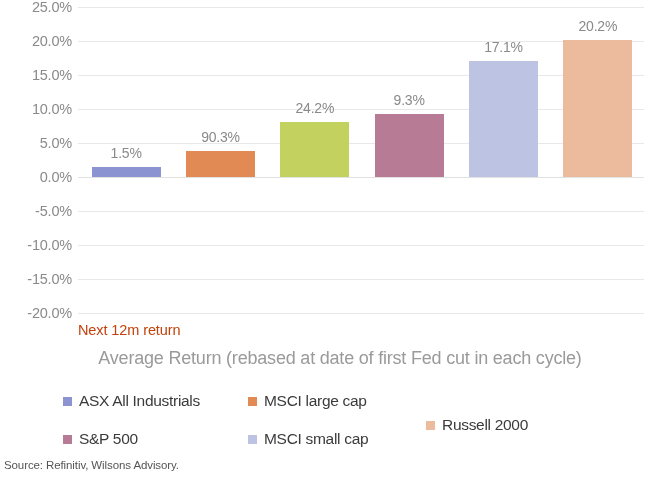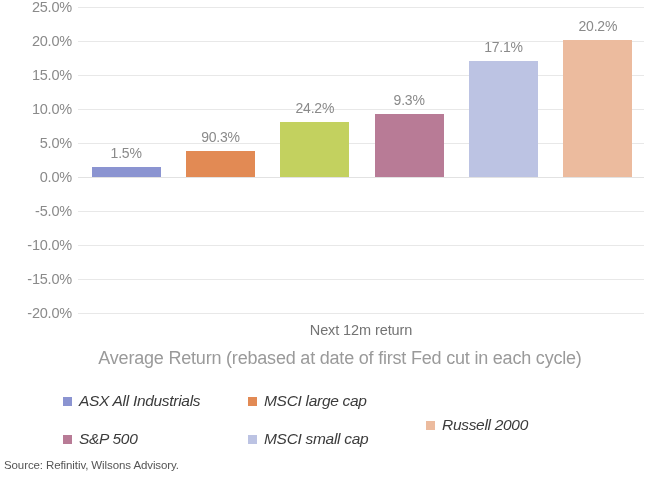--- a/index.html
+++ b/index.html
@@ -80,44 +80,43 @@
     white-space: nowrap;
     letter-spacing: -0.2px;
   }
 
   
   .cat-label {
     position: absolute;
     left: 78px;
     top: 322px;
     width: 566px;
-    text-align: center;
+    text-align: left;
     font-size: 14.5px;
-    color: #737373;
+    color: #c2410c;
     letter-spacing: -0.1px;
   }
   .axis-title {
     position: absolute;
     left: 40px;
     top: 348px;
     width: 600px;
     text-align: center;
     font-size: 18px;
     color: #9a9a9a;
     letter-spacing: -0.2px;
   }
 
   
   .legend {
     position: absolute;
     left: 0;
     top: 392px;
     width: 650px;
     height: 62px;
-    font-style: italic;
   }
   .legend-item {
     position: absolute;
     display: flex;
     align-items: center;
     white-space: nowrap;
   }
   .legend-swatch {
     width: 9px;
     height: 9px;

